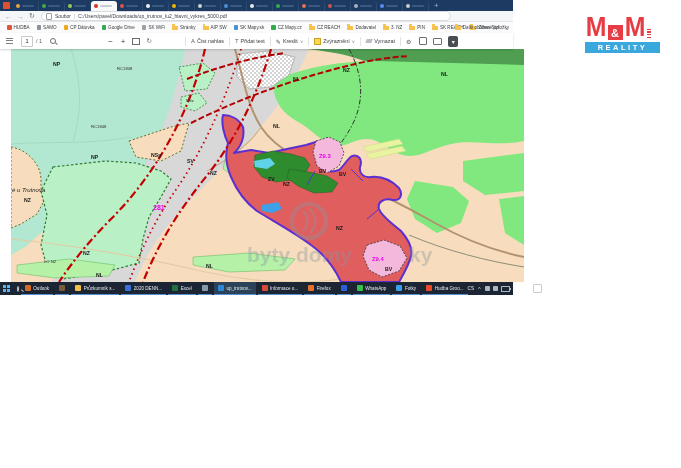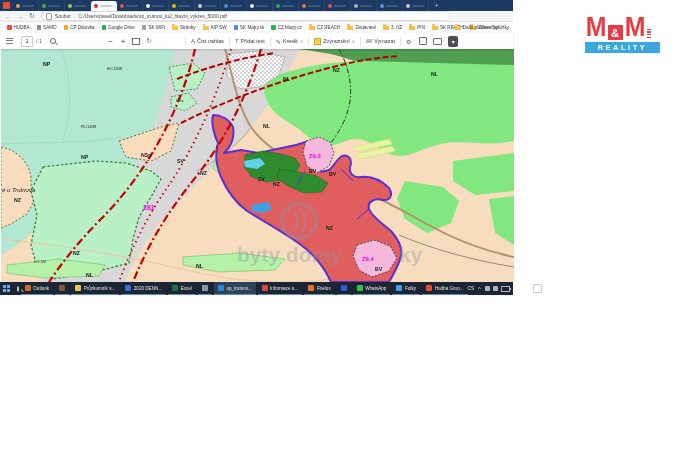--- a/index.html
+++ b/index.html
@@ -45,21 +45,21 @@
   .vsep{width:1px;height:9px;background:#e0e2e5;margin:0 5px;}
   .tbl{font-size:5.4px;color:#3c4043;white-space:nowrap;}
   .tico{font-size:6px;color:#5f6368;margin-right:2px;}
   .caret{font-size:4.5px;color:#80868b;margin-left:2px;}
   .i-hl{width:5px;height:5px;background:#ffd54a;border:1px solid #c9a227;margin-right:2px;}
   .i-er{width:6px;height:4px;background:#b9bec4;transform:skewX(-20deg);margin-right:2px;}
   .i-save{width:6px;height:6px;border:1px solid #6a6f76;border-radius:1px;margin-left:6px;}
   .i-print{width:7px;height:5px;border:1px solid #6a6f76;border-radius:1px;margin-left:6px;}
   .pinbtn{width:10px;height:11px;background:#4a4d52;border-radius:2px;margin:0 2px 0 6px;display:flex;align-items:center;justify-content:center;color:#fff;font-size:6px;}
   
-  .map{position:absolute;left:1px;top:49px;width:589px;height:233px;border-radius:15px;}
+  .map{position:absolute;left:11px;top:49px;width:589px;height:233px;border-radius:15px;}
   svg text{font-family:"Liberation Sans",sans-serif;}
   text.z{font-size:5.2px;font-weight:bold;fill:#1a1a1a;}
   text.s{font-size:4.2px;fill:#333;}
   text.mag{font-size:5.8px;font-weight:bold;fill:#e800e8;}
   text.m281{font-size:7px;font-weight:bold;fill:#e800e8;}
   text.place{font-size:6px;font-style:italic;fill:#222;}
   text.wm{font-size:21px;font-weight:bold;fill:#8a95a0;opacity:0.38;}
   
   .taskbar{position:absolute;left:0;top:282px;width:513px;height:13px;background:#1b2533;display:flex;align-items:center;}
   .win{width:7px;height:7px;margin-left:3px;display:grid;grid-template-columns:3px 3px;grid-template-rows:3px 3px;gap:0.8px;}

